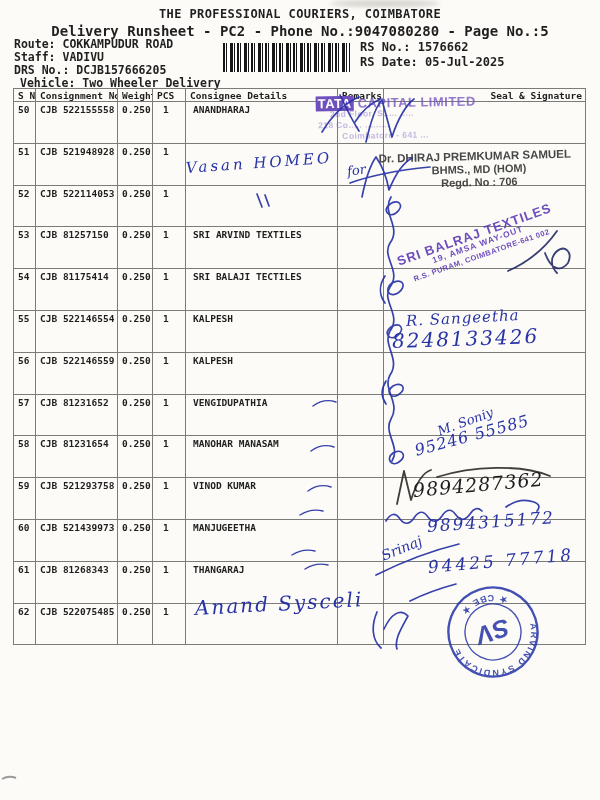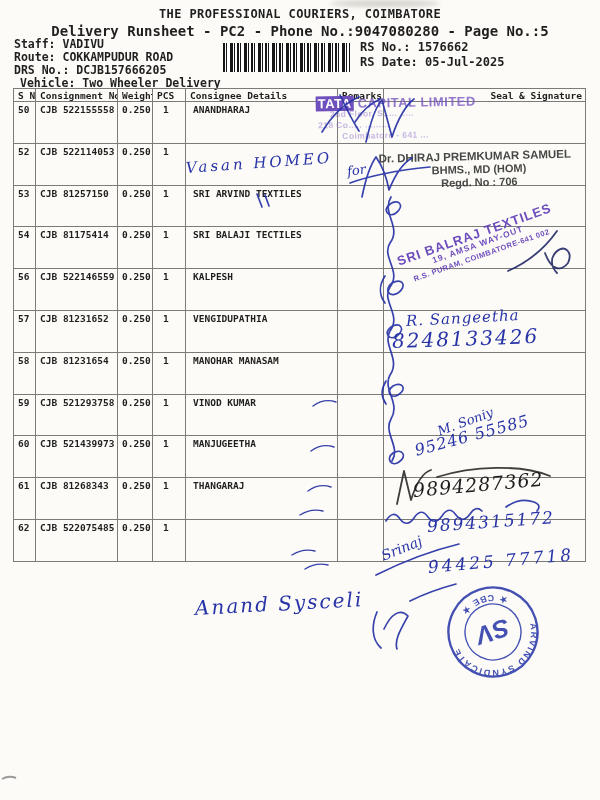--- a/index.html
+++ b/index.html
@@ -77,22 +77,22 @@
 <body>
 
 <div class="page">
 
   <div class="smudge-top"></div>
 
   <div class="doc-title">THE PROFESSIONAL COURIERS, COIMBATORE</div>
   <div class="doc-subtitle">Delivery Runsheet - PC2 - Phone No.:9047080280 - Page No.:5</div>
 
   <div class="info-left">
+    <div>Route: COKKAMPUDUR ROAD</div>
     <div>Staff: VADIVU</div>
-    <div>Route: COKKAMPUDUR ROAD</div>
     <div>DRS No.: DCJB157666205</div>
     <div class="vehicle">Vehicle: Two Wheeler Delivery</div>
   </div>
 
   <div class="barcode"></div>
 
   <div class="info-right">
     <div>RS No.: 1576662</div>
     <div>RS Date: 05-Jul-2025</div>
   </div>
@@ -122,20 +122,29 @@
     <tr>
       <td>50</td>
       <td>CJB 522155558</td>
       <td>0.250</td>
       <td class="pcs">1</td>
       <td class="consignee">ANANDHARAJ</td>
       <td></td>
       <td></td>
     </tr>
 
+    <tr>
+      <td>51</td>
+      <td>CJB 521948928</td>
+      <td>0.250</td>
+      <td class="pcs">1</td>
+      <td class="consignee"></td>
+      <td></td>
+      <td></td>
+    </tr>
 
     <tr>
       <td>52</td>
       <td>CJB 522114053</td>
       <td>0.250</td>
       <td class="pcs">1</td>
       <td class="consignee"></td>
       <td></td>
       <td></td>
     </tr>
@@ -153,20 +162,29 @@
     <tr>
       <td>54</td>
       <td>CJB 81175414</td>
       <td>0.250</td>
       <td class="pcs">1</td>
       <td class="consignee">SRI BALAJI TECTILES</td>
       <td></td>
       <td></td>
     </tr>
 
+    <tr>
+      <td>55</td>
+      <td>CJB 522146554</td>
+      <td>0.250</td>
+      <td class="pcs">1</td>
+      <td class="consignee">KALPESH</td>
+      <td></td>
+      <td></td>
+    </tr>
 
     <tr>
       <td>56</td>
       <td>CJB 522146559</td>
       <td>0.250</td>
       <td class="pcs">1</td>
       <td class="consignee">KALPESH</td>
       <td></td>
       <td></td>
     </tr>

